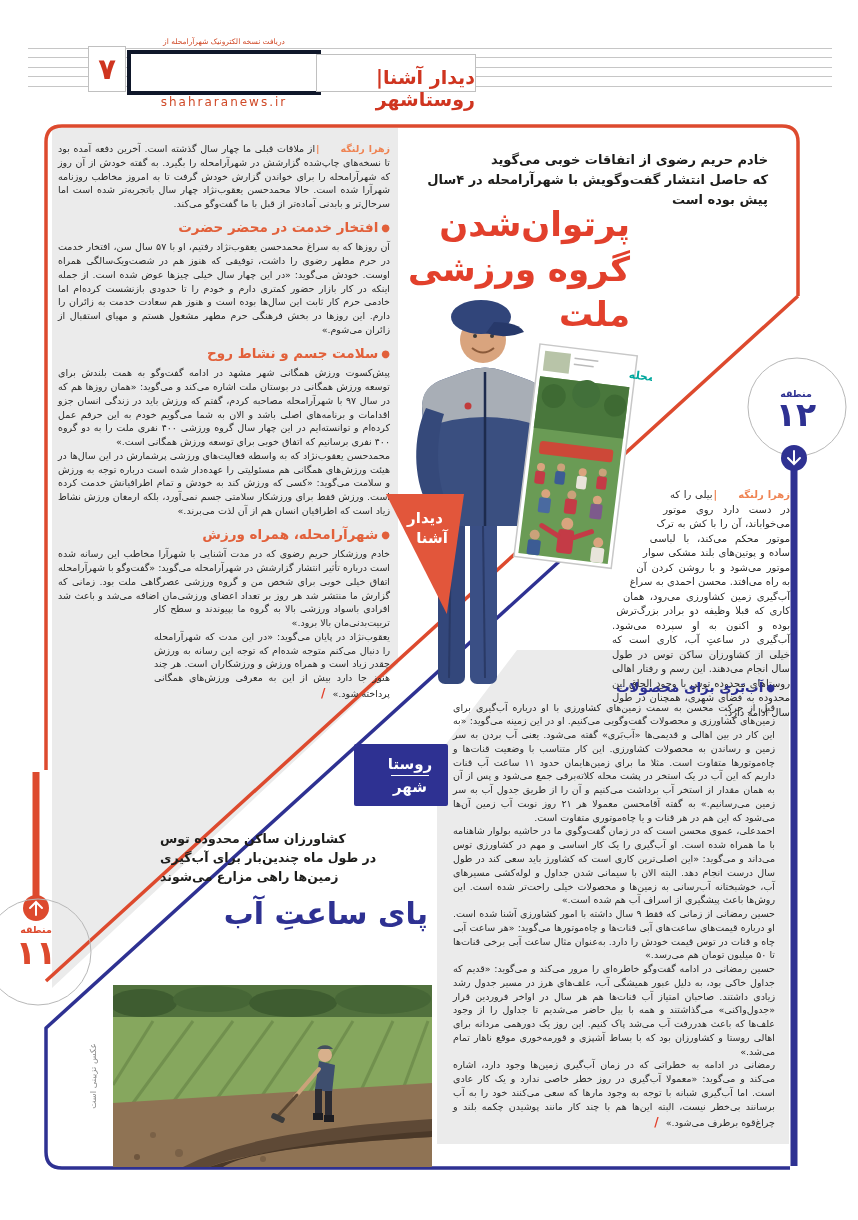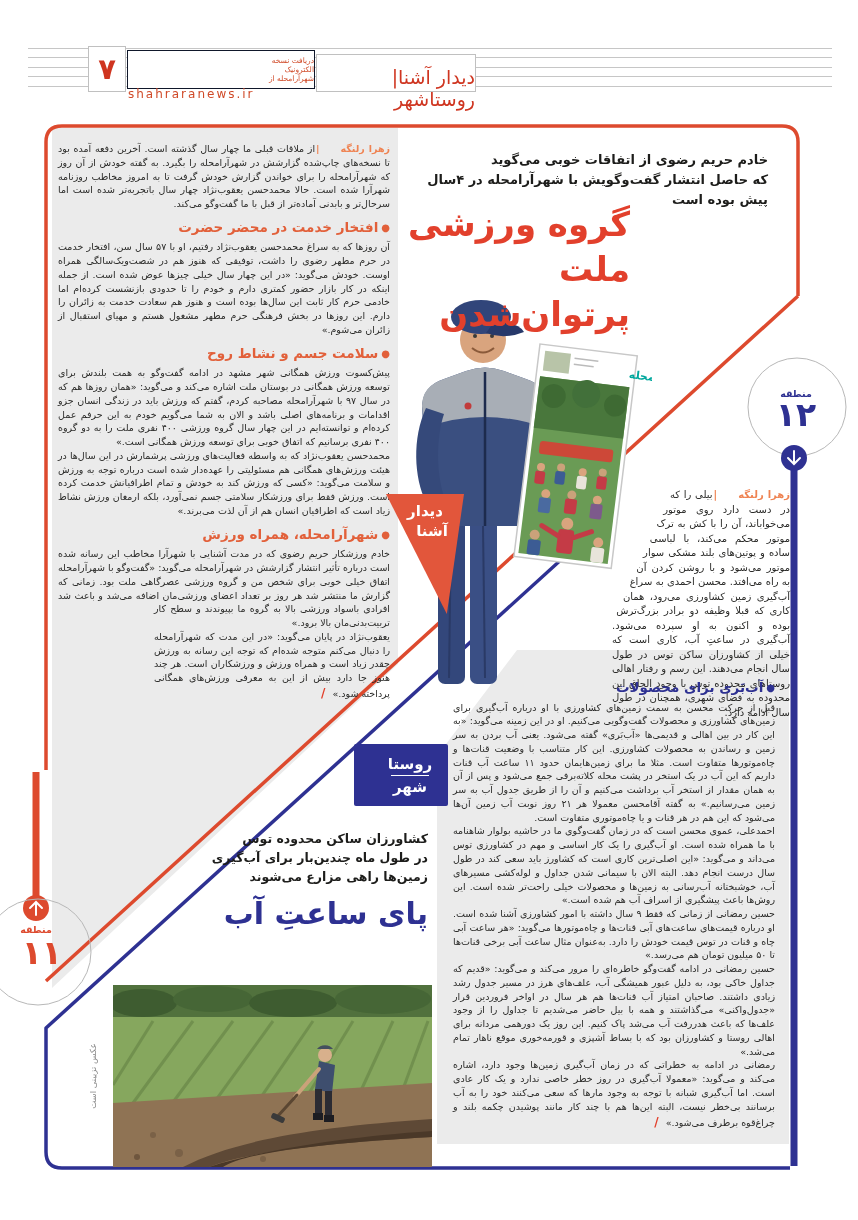--- a/index.html
+++ b/index.html
@@ -5,27 +5,27 @@
   html,body{margin:0;padding:0;background:#fff;}
   .page{position:relative;width:858px;height:1220px;background:#fff;overflow:hidden;
         font-family:"DejaVu Sans",sans-serif;direction:rtl;}
   .abs{position:absolute;}
 
   
   .mast-rules{left:28px;top:48px;width:804px;height:40px;
     background:repeating-linear-gradient(to bottom,#c6c6c6 0 1px,transparent 1px 9.5px);}
   .pagenum-box{left:88px;top:46px;width:36px;height:44px;background:#fff;border:1px solid #c0c0c0;
     display:flex;align-items:center;justify-content:center;color:#cf3520;font-size:29px;font-weight:bold;}
-  .enote-box{left:127px;top:50px;width:186px;height:37px;background:#fff;border:1px solid #0f172a;
-    display:flex;align-items:center;justify-content:center;gap:1px;}
+  .enote-box{left:127px;top:50px;width:186px;height:37px;background:#fff;border:4px solid #0f172a;
+    display:flex;flex-direction:column;align-items:center;justify-content:center;gap:1px;}
   .enote1{font-size:7.5px;color:#d04a28;}
   .enote2{font-size:12px;font-weight:normal;color:#d04a28;letter-spacing:2px;direction:ltr;margin-top:48px;}
   .banner-box{left:316px;top:54px;width:158px;height:36px;background:#fff;border:1px solid #c0c0c0;
     display:flex;align-items:center;justify-content:center;}
-  .banner-box span{color:#cf3520;font-size:19px;font-weight:normal;margin-top:30px;}
+  .banner-box span{color:#cf3520;font-size:19px;font-weight:bold;margin-top:30px;}
 
   
   .gray1{left:52px;top:128px;width:346px;height:862px;background:#ebebeb;z-index:1;
     clip-path:polygon(0 0,346px 0,346px 536px,0 860px);}
   .gray2{left:437px;top:650px;width:352px;height:494px;background:#ebebeb;z-index:1;
     clip-path:polygon(0 106px,80px 0,100% 0,100% 100%,0 100%);}
 
   .frame-svg{left:0;top:0;z-index:2;}
 
   
@@ -40,49 +40,49 @@
   .sep{color:#ef8352;font-weight:bold;padding:0 1px;}
   .sec-h1{color:#e2603a;font-size:13.5px;font-weight:bold;margin:7px 0 3px 0;text-align:right;}
   .sec-h2{color:#2e3192;font-size:13.5px;font-weight:bold;margin:8px 0 3px 0;text-align:right;}
   .dot{font-size:10px;vertical-align:1px;margin-left:3px;}
   .body-txt{white-space:pre-line;}
   .endmark{color:#e2402c;font-weight:bold;font-size:12px;padding-right:4px;}
   .taper-r{float:left;width:96px;height:150px;shape-outside:polygon(0 100%,100% 38%,100% 100%);}
   .portrait{left:390px;top:286px;z-index:3;}
   .tri{left:386px;top:494px;width:78px;height:120px;background:#e2563b;z-index:6;
     clip-path:polygon(0 0,100% 0,78% 100%);color:#fff;font-weight:bold;font-size:15px;
-    text-align:center;line-height:1.35;padding-top:7px;box-sizing:border-box;}
+    text-align:center;line-height:1.35;padding-top:14px;box-sizing:border-box;}
   .tri .l2{padding-left:14px;}
 
   
   .intro2{left:612px;top:488px;width:178px;height:190px;z-index:5;color:#2a2a28;
     font-size:10px;line-height:1.45;text-align:justify;}
   .taper-l2{float:left;width:58px;height:125px;shape-outside:polygon(0 0,100% 0,0 100%);}
   .panel2{left:437px;top:650px;width:352px;height:494px;z-index:5;box-sizing:border-box;
     padding:20px 14px 8px 16px;color:#2a2a28;font-size:9.5px;line-height:1.45;text-align:justify;}
   .rosta{left:354px;top:744px;width:76px;height:62px;background:#2e3192;z-index:6;border-radius:2px;
     display:flex;flex-direction:column;align-items:center;justify-content:center;color:#fff;
     font-size:15px;font-weight:bold;line-height:1.2;padding-left:18px;}
   .rosta .rule{width:38px;height:1px;background:#fff;margin:2px 0;}
-  .kicker2{left:160px;top:830px;width:268px;text-align:right;z-index:5;
+  .kicker2{left:160px;top:830px;width:268px;text-align:left;z-index:5;
     font-size:12.5px;font-weight:bold;color:#1d1d1b;line-height:1.5;}
   .headline2{left:160px;top:896px;width:268px;text-align:right;z-index:5;
     color:#2e3192;font-size:30px;font-weight:bold;}
   .farm{left:113px;top:985px;z-index:3;}
   .photo-cap{left:88px;top:1132px;width:112px;z-index:5;transform:rotate(-90deg);
     transform-origin:left top;font-size:8.5px;color:#8a8a8a;text-align:center;}
 
   
   .badge-lbl-t{left:770px;top:388px;width:52px;text-align:center;z-index:5;
     color:#2e3192;font-size:9.5px;font-weight:bold;}
   .badge-num-t{left:770px;top:398px;width:52px;text-align:center;z-index:5;
     color:#2e3192;font-size:33px;font-weight:bold;line-height:1;}
   .badge-lbl-b{left:10px;top:924px;width:52px;text-align:center;z-index:5;
     color:#dd4a2e;font-size:9.5px;font-weight:bold;}
-  .badge-num-b{left:10px;top:936px;width:52px;text-align:right;z-index:5;
+  .badge-num-b{left:10px;top:936px;width:52px;text-align:center;z-index:5;
     color:#dd4a2e;font-size:33px;font-weight:bold;line-height:1;}
 </style>
 </head>
 <body>
 
 <div class="page">
 
   <div class="abs mast-rules"></div>
   <div class="abs pagenum-box">
     <span>۷</span>
@@ -119,22 +119,22 @@
   <div class="abs badge-lbl-t">منطقه</div>
   <div class="abs badge-num-t">۱۲</div>
   <div class="abs badge-lbl-b">منطقه</div>
   <div class="abs badge-num-b">۱۱</div>
 
   <div class="abs kicker1">
     <div>خادم حریم رضوی از اتفاقات خوبی می‌گوید</div>
     <div>که حاصل انتشار گفت‌وگویش با شهرآرامحله در ۴سال پیش بوده است</div>
   </div>
   <div class="abs headline1">
+    <div>پرتوان‌شدن</div>
     <div>گروه ورزشی ملت</div>
-    <div>پرتوان‌شدن</div>
   </div>
 
   <svg class="abs portrait" width="262" height="404" viewBox="0 0 262 404">
 
     <rect x="48" y="230" width="27" height="168" rx="7" fill="#33477b"></rect>
     <rect x="80" y="230" width="27" height="168" rx="7" fill="#3a4f85"></rect>
     <line x1="61" y1="240" x2="59" y2="392" stroke="#2a3a66" stroke-width="2"></line>
     <line x1="93" y1="240" x2="95" y2="392" stroke="#2a3a66" stroke-width="2"></line>
 
     <path d="M32,122 Q32,100 54,93 L76,85 Q95,78 114,85 L136,93 Q158,100 158,122 L151,240 L40,240 Z" fill="#3a4f80"></path>

